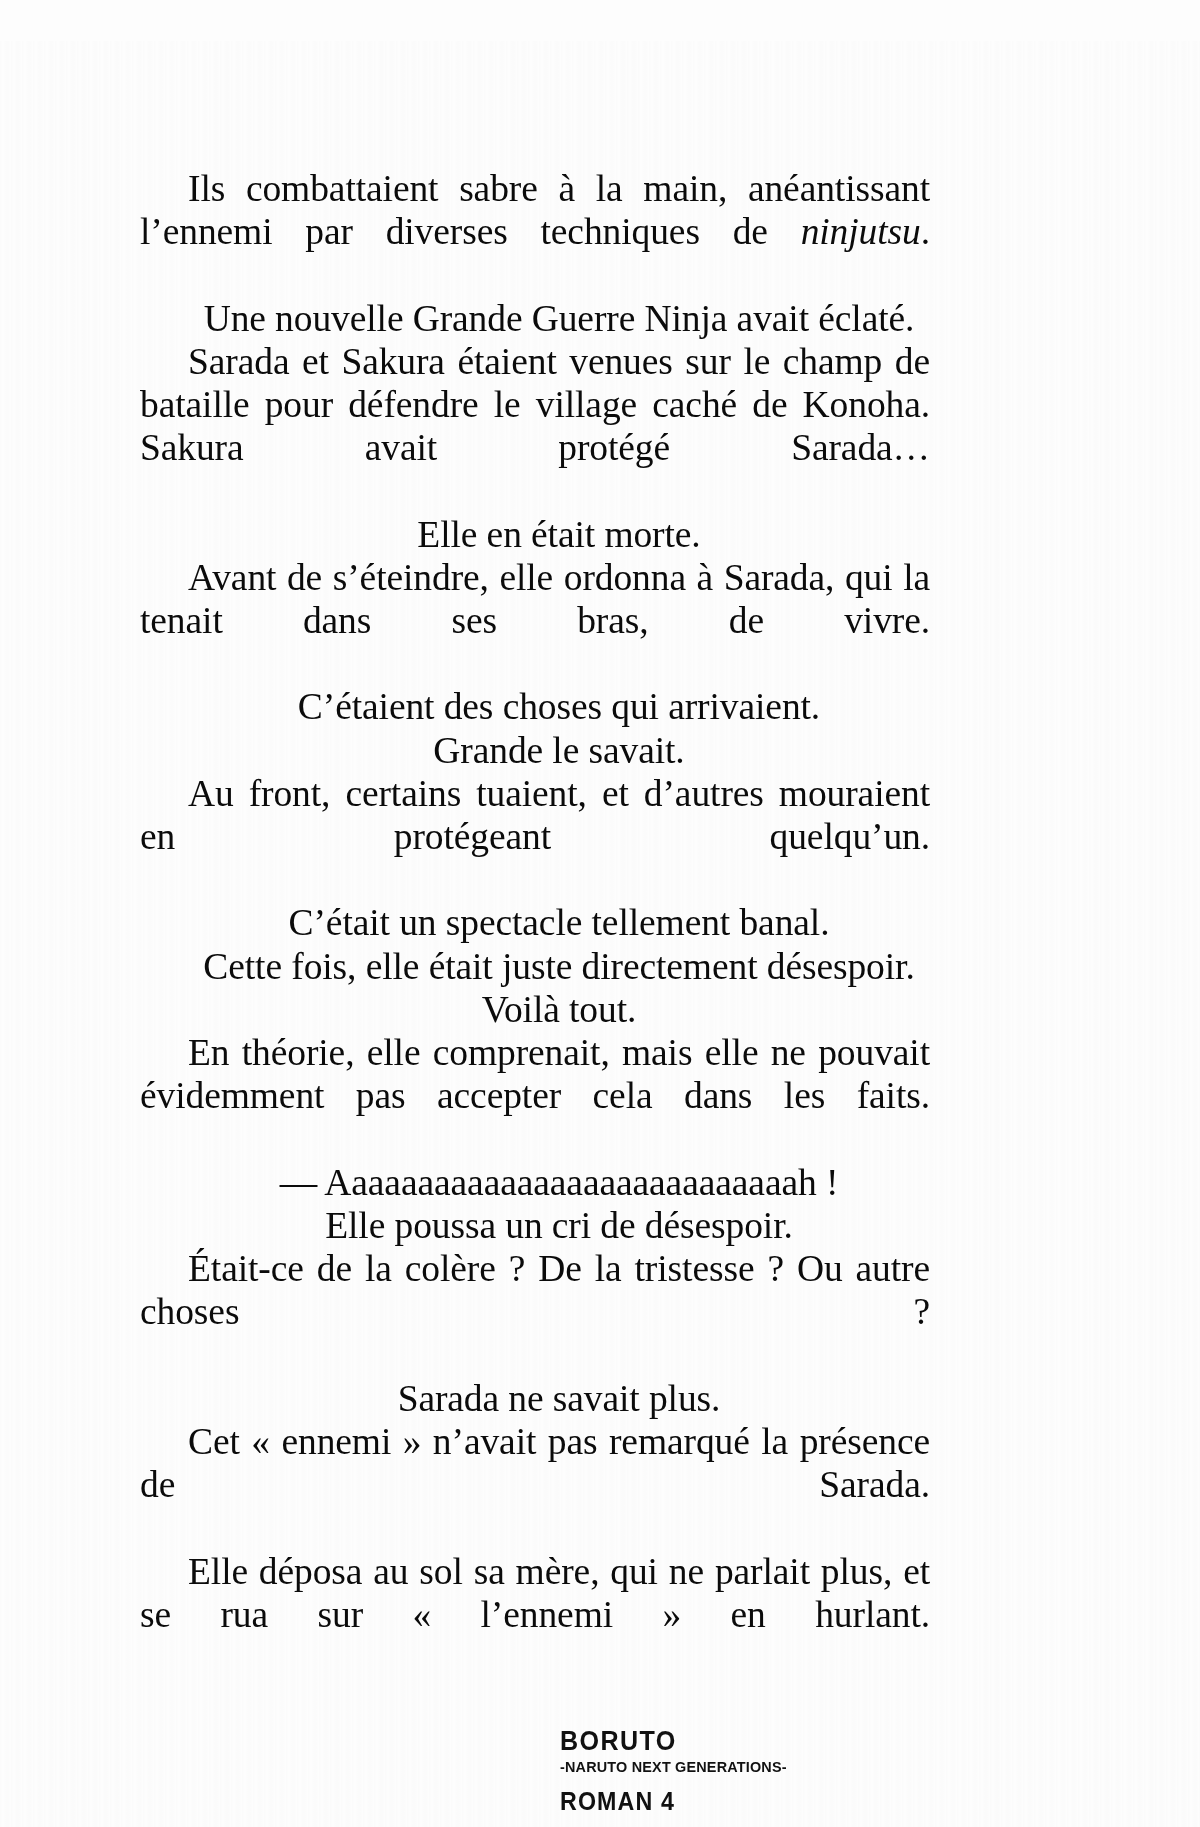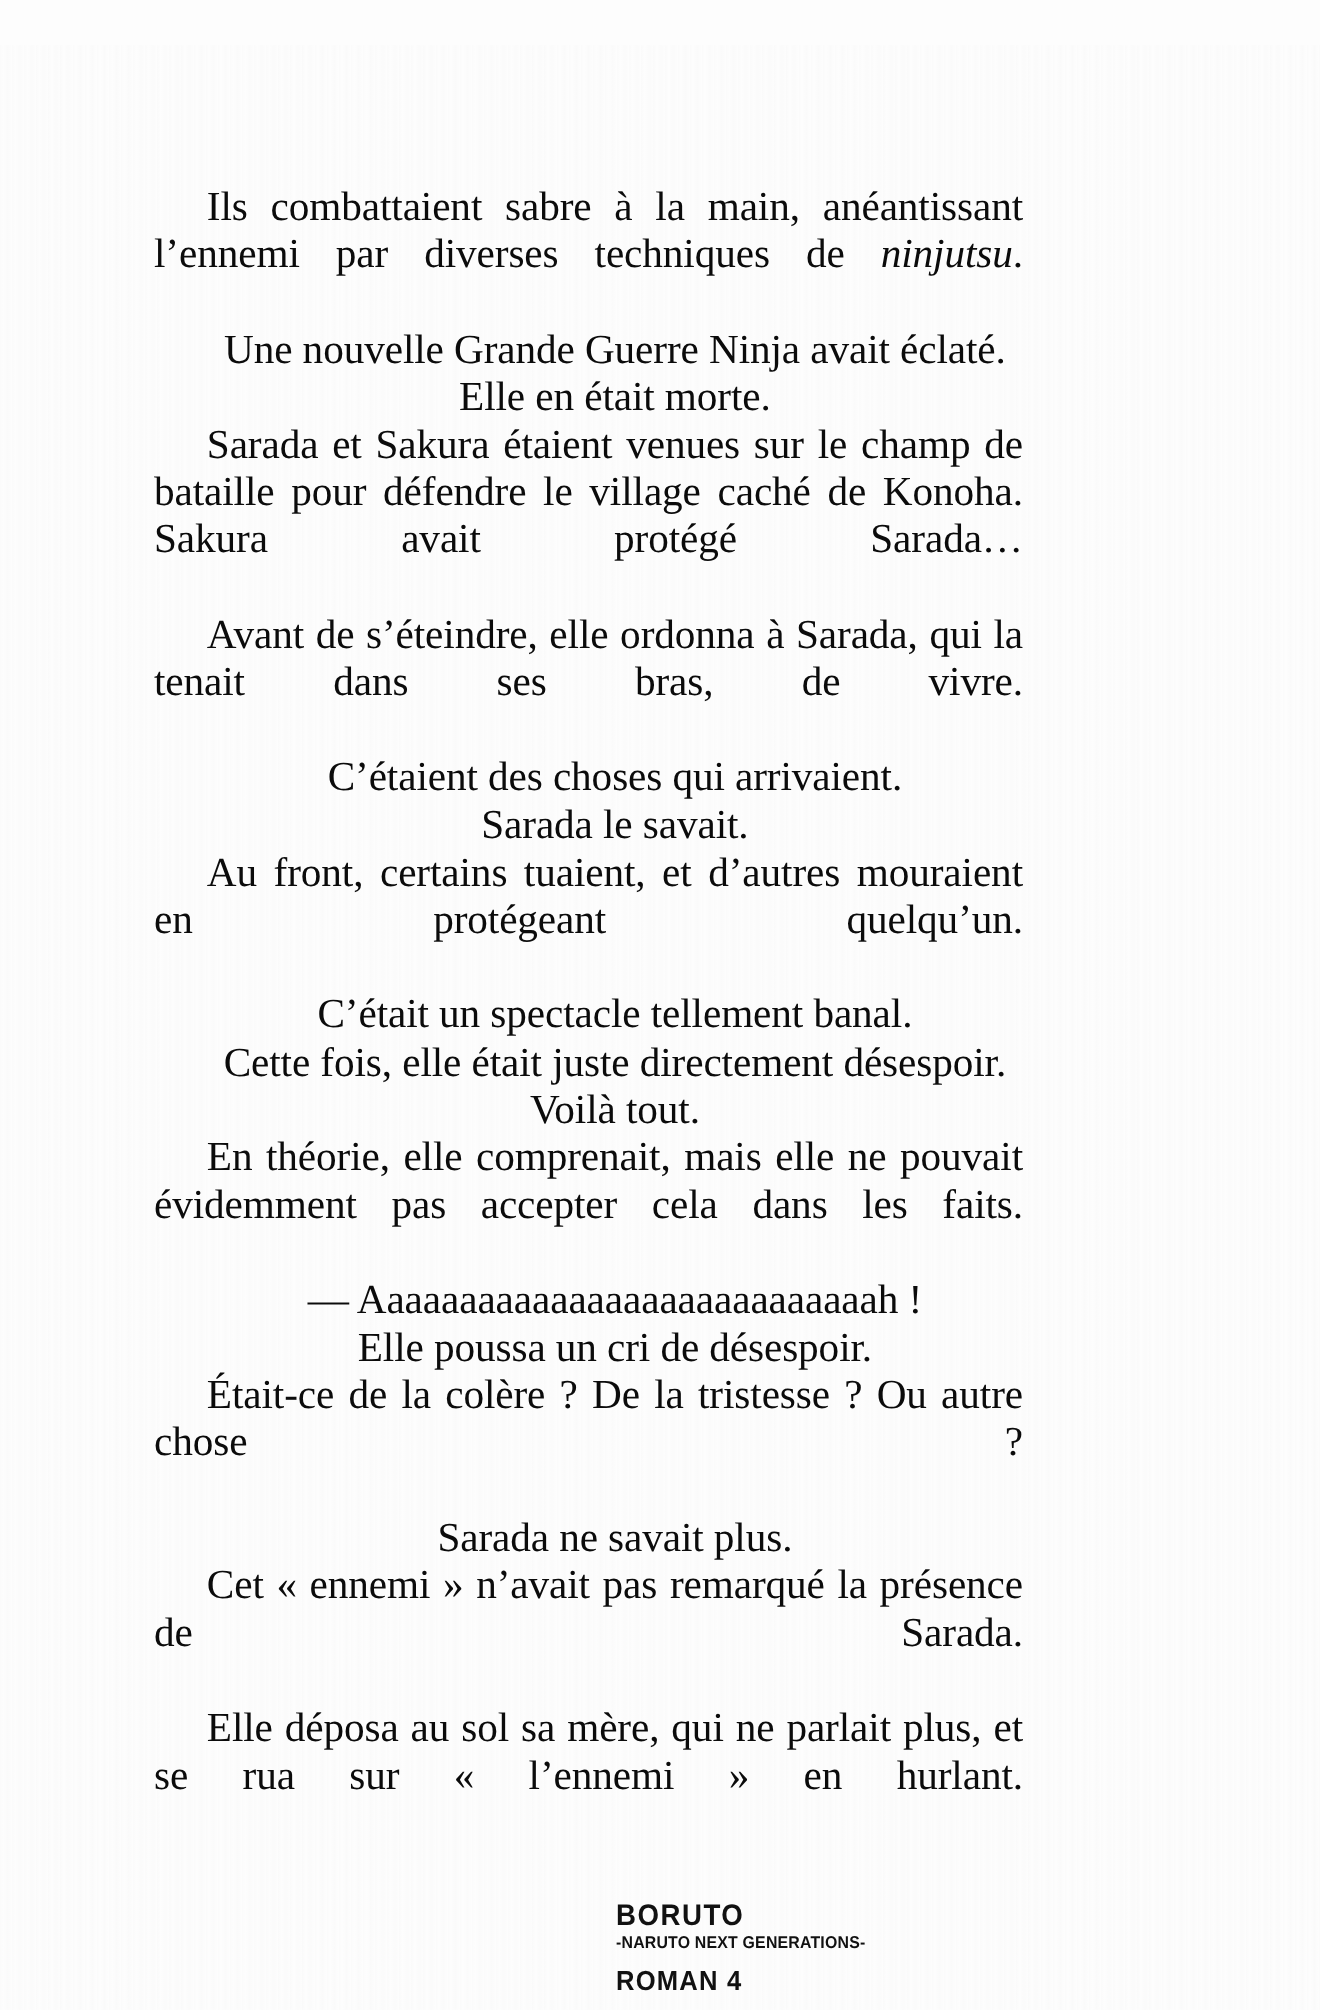--- a/index.html
+++ b/index.html
@@ -123,46 +123,46 @@
 <div class="page">
 
   <div class="paper-noise"></div>
 
   <div class="text-block">
 
     <p class="para"><span>Ils combattaient sabre à la main, anéantissant l’ennemi par diverses techniques de </span><span class="italic">ninjutsu</span><span>.</span></p>
 
     <p class="para nojust">Une nouvelle Grande Guerre Ninja avait éclaté.</p>
 
+    <p class="para">Sarada et Sakura étaient venues sur le champ de bataille pour défendre le village caché de Konoha. Sakura avait protégé Sarada…</p>
+
     <p class="para nojust">Elle en était morte.</p>
-
-    <p class="para">Sarada et Sakura étaient venues sur le champ de bataille pour défendre le village caché de Konoha. Sakura avait protégé Sarada…</p>
 
     <p class="para">Avant de s’éteindre, elle ordonna à Sarada, qui la tenait dans ses bras, de vivre.</p>
 
     <p class="para nojust">C’étaient des choses qui arrivaient.</p>
 
-    <p class="para nojust">Sarada le savait.</p>
+    <p class="para nojust">Grande le savait.</p>
 
     <p class="para">Au front, certains tuaient, et d’autres mouraient en protégeant quelqu’un.</p>
 
     <p class="para nojust">C’était un spectacle tellement banal.</p>
 
     <p class="para nojust">Cette fois, elle était juste directement désespoir.</p>
 
 
     <p class="para nojust">Voilà tout.</p>
 
     <p class="para">En théorie, elle comprenait, mais elle ne pouvait évidemment pas accepter cela dans les faits.</p>
 
     <p class="para nojust">— Aaaaaaaaaaaaaaaaaaaaaaaaaaaah !</p>
 
     <p class="para nojust">Elle poussa un cri de désespoir.</p>
 
-    <p class="para">Était-ce de la colère ? De la tristesse ? Ou autre chose ?</p>
+    <p class="para">Était-ce de la colère ? De la tristesse ? Ou autre choses ?</p>
 
     <p class="para nojust">Sarada ne savait plus.</p>
 
     <p class="para">Cet « ennemi » n’avait pas remarqué la présence de Sarada.</p>
 
     <p class="para">Elle déposa au sol sa mère, qui ne parlait plus, et se rua sur « l’ennemi » en hurlant.</p>
 
   </div>
 
   <div class="footer">

